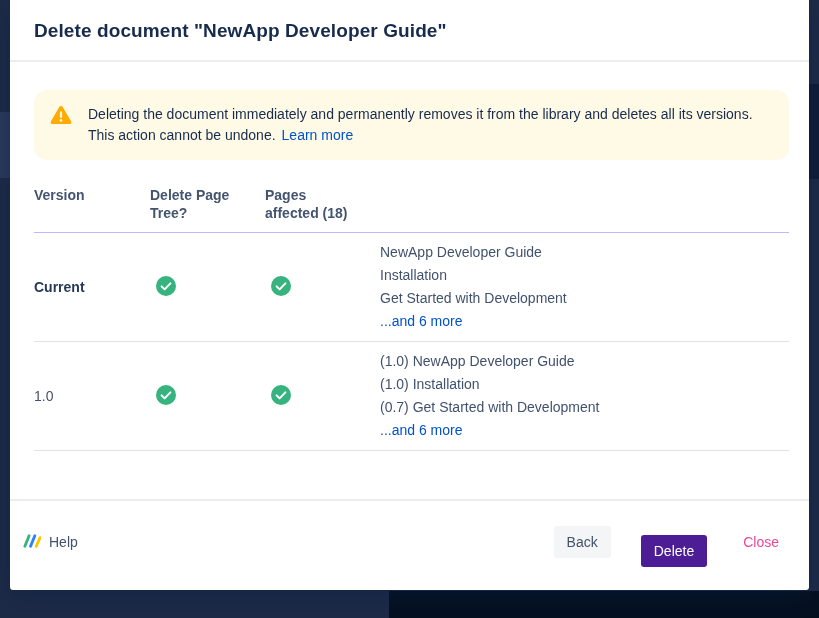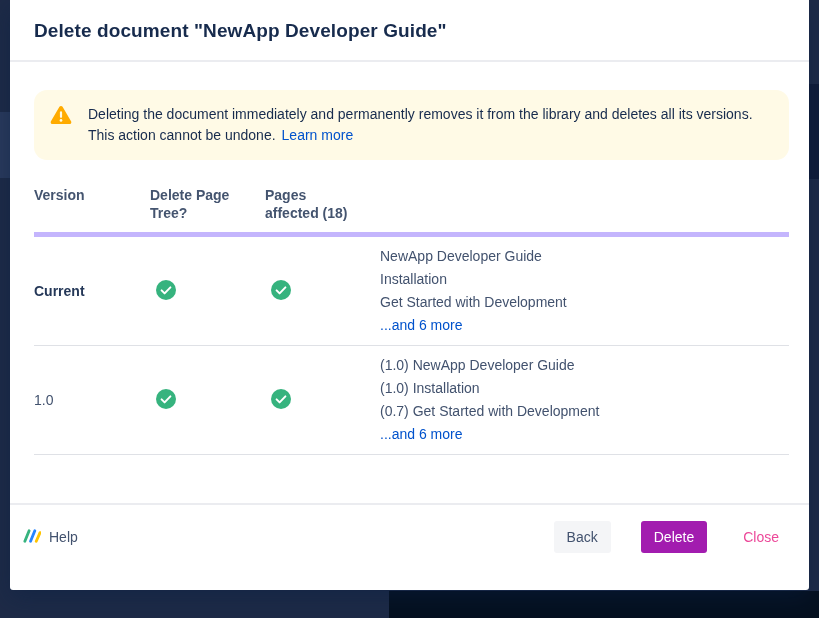--- a/index.html
+++ b/index.html
@@ -58,21 +58,21 @@
   .warning-text { line-height: 21px; color: #172B4D; max-width: 690px; }
   .link { color: #0052CC; text-decoration: none; cursor: pointer; }
   .learn-more { margin-left: 6px; }
 
   
   .versions-table { margin-top: 26px; }
   .t-head, .t-row {
     display: grid;
     grid-template-columns: 116px 115px 115px 1fr;
   }
-  .t-head { border-bottom: 5px solid #c4b5fd; padding-bottom: 10px; }
+  .t-head { border-bottom: 1px solid #c4b5fd; padding-bottom: 10px; }
   .th {
     font-weight: 700; font-size: 14px; color: #44546F; line-height: 18px;
     padding-right: 28px;
   }
   .t-row { border-bottom: 1px solid #DFE1E6; padding: 8px 0; align-items: center; }
   .td-version { color: #42526E; }
   .td-version.current { font-weight: 700; color: #253858; }
   .td-check { padding-left: 6px; }
   .pages-list { line-height: 23px; color: #42526E; }
   .pages-list .more-link { display: inline-block; color: #0052CC; }
@@ -90,21 +90,21 @@
     background: none; border: none; cursor: pointer;
     font-family: inherit; font-size: 14px; color: #42526E;
   }
   .footer-actions { margin-left: auto; display: flex; align-items: center; gap: 30px; }
   .btn {
     font-family: inherit; font-size: 14px;
     border: none; border-radius: 3px; cursor: pointer;
     padding: 7px 13px; line-height: 18px;
   }
   .btn-back { background: #F4F5F7; color: #42526E; }
-  .btn-delete { background: #a21caf; color: #FFFFFF; font-weight: 400; }
+  .btn-delete { background: #4c1d95; color: #FFFFFF; font-weight: 400; margin-top: 18px; }
   .btn-close { background: none; color: #ec4899; padding: 7px 6px; }
 </style>
 </head>
 <body>
 
 <div class="backdrop"></div>
 <div class="bd-top-right"></div>
 <div class="bd-left-hint"></div>
 <div class="bd-bottom-bar"></div>
 <div class="bd-bottom-dark"></div>

